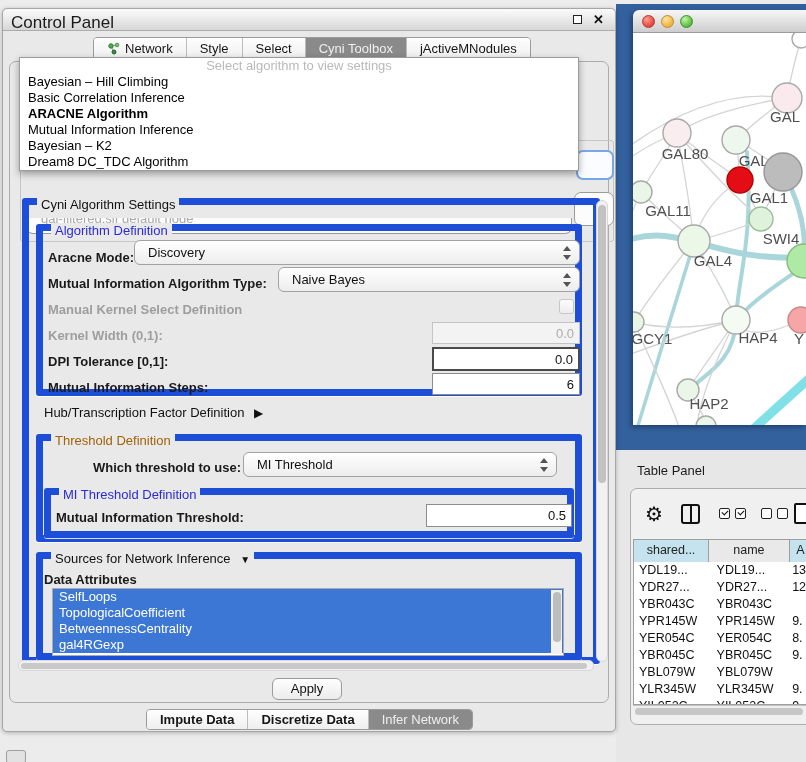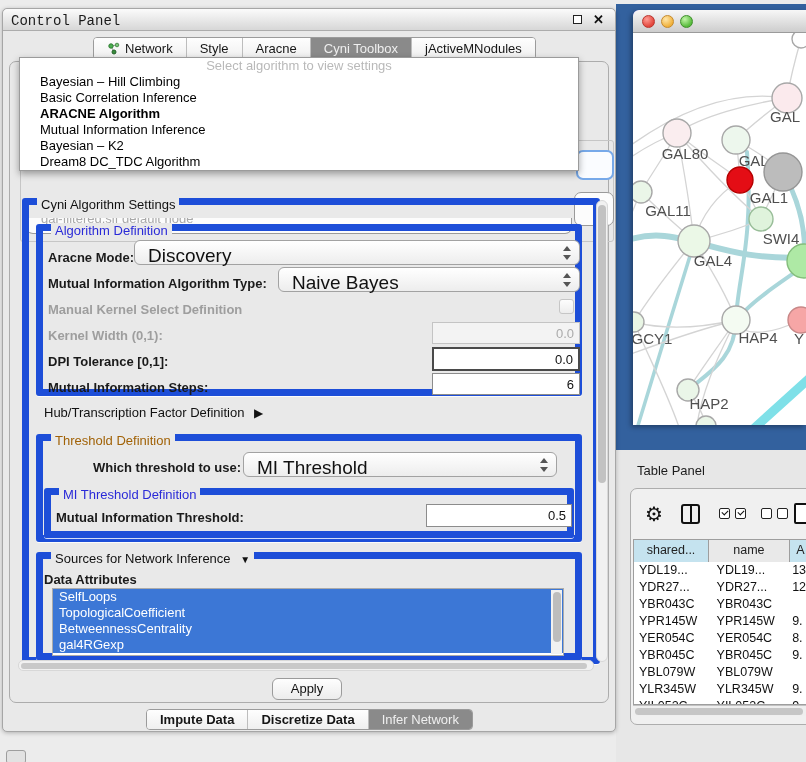--- a/index.html
+++ b/index.html
@@ -45,21 +45,21 @@
   .tp-td.c2 { width:78px; padding-left:5px; }
   .tp-td.c3 { width:22px; padding-left:3px; }
   .tp-hscroll { position:absolute; left:2px; top:216px; width:178px; height:11px; background:#EFEFEF; border-top:1px solid #C2C2C2; }
   .tp-hscroll .thumb { position:absolute; left:2px; top:2px; width:168px; height:7px; background:#C6C6C6; border-radius:4px; }
 
   
   .cp { position:absolute; left:2px; top:8px; width:614px; height:724px; background:#E9E9E9;
         border:1px solid #A6A6A6; border-radius:5px; box-shadow:0 1px 4px rgba(0,0,0,.25); }
   .cp-titlebar { position:absolute; left:0; top:0; width:100%; height:22px;
                  background:linear-gradient(#FBFBFB,#D7D7D7); border-bottom:1px solid #ACACAC; border-radius:5px 5px 0 0; }
-  .cp-title { position:absolute; left:8px; top:4px; font-size:14px; color:#1a1a1a;font-family:Liberation Mono, monospace; }
+  .cp-title { position:absolute; left:8px; top:4px; font-size:17px; color:#1a1a1a; }
   .float-icon { position:absolute; right:33px; top:6px; width:9px; height:9px; border:1.5px solid #222; background:#fff; }
   .close-icon { position:absolute; right:11px; top:3px; font-size:13px; font-weight:bold; color:#111; }
 
   .tabbar { position:absolute; left:90px; top:28px; height:23px; display:flex; border:1px solid #9B9B9B;
             border-radius:4px; overflow:hidden; background:#F6F6F6; }
   .tab { padding:0 13px; font-size:13px; color:#161616; display:flex; align-items:center; gap:5px;
          border-right:1px solid #BDBDBD; background:linear-gradient(#FEFEFE,#EFEFEF); white-space:nowrap; }
   .tab:last-child { border-right:none; }
   .tab.selected { background:#8A8A8A; color:#EFEFEF; }
 
@@ -71,34 +71,34 @@
   .frag-combo-blue { position:absolute; left:566px; top:88px; width:38px; height:30px; border:2px solid #77A9E9; border-radius:7px; background:#FAFCFF; }
   .frag-combo-gray { position:absolute; left:564px; top:130px; width:40px; height:34px; border:1px solid #9A9A9A; border-radius:7px; background:#FCFCFC; }
   .frag-combo-bottom { position:absolute; left:16px; top:156px; width:546px; height:16px; border:1px solid #9A9A9A; border-top:none;
                        border-radius:0 0 7px 7px; background:#FCFCFC; overflow:hidden; }
   .frag-combo-bottom span { position:absolute; left:14px; top:-7px; font-size:13px; color:#A9A9A9; }
 
   
   .dropdown { position:absolute; left:16px; top:48px; width:560px; height:114px; background:#FFFFFF; z-index:9;
               border:1px solid #9B9B9B; box-shadow:0 3px 7px rgba(0,0,0,.35); }
   .dd-placeholder { height:16px; line-height:15px; text-align:center; color:#B9B9B9; font-size:13px; }
-  .dd-item { height:16px; line-height:16px; padding-left:20px; font-size:13px; color:#000; white-space:nowrap; }
+  .dd-item { height:16px; line-height:16px; padding-left:8px; font-size:13px; color:#000; white-space:nowrap; }
   .dd-item.bold { font-weight:bold; }
 
   
   .fieldset { position:absolute; border:7px solid #1d4ed8; border-radius:3px; box-shadow:0 1px 0 rgba(255,255,255,.8);padding-left:23px; }
   .legend { position:absolute; top:-8px; left:8px; background:#E9E9E9; padding:0 4px; font-size:13px; color:#111; white-space:nowrap; }
   .legend.blue  { color:#2A2AD8; }
   .legend.green { color:#a16207;text-align:right; }
 
   .flabel { position:absolute; font-size:13px; font-weight:bold; color:#1A1A1A; white-space:nowrap; }
   .flabel.disabled { color:#9E9E9E; }
 
   .combo { position:absolute; height:25px; border:1px solid #A2A2A2; border-radius:6px;
-           background:linear-gradient(#FFFFFF,#EDEDED); font-size:19px; color:#111; }
+           background:linear-gradient(#FFFFFF,#EDEDED); font-size:13px; color:#111; }
   .combo .val { position:absolute; left:13px; top:4px; }
   .combo .arrows { position:absolute; right:9px; top:4px; width:8px; height:16px; }
   .combo .arrows::before { content:""; position:absolute; left:1px; top:1px; border-left:4px solid transparent;
            border-right:4px solid transparent; border-bottom:5px solid #555; }
   .combo .arrows::after  { content:""; position:absolute; left:1px; bottom:1px; border-left:4px solid transparent;
            border-right:4px solid transparent; border-top:5px solid #555; }
 
   .tfield { position:absolute; height:22px; background:#fff; border:1px solid #8C8C8C;
             font-size:13px; color:#111; text-align:right; padding:3px 5px 0 0; }
   .tfield.disabled { background:#F3F3F3; border:1px solid #C4C4C4; color:#ABABAB; }
@@ -296,21 +296,21 @@
           <circle cx="4" cy="4" r="2.2" fill="#4CAF50" stroke="#2E7D32"></circle>
           <circle cx="10" cy="3" r="1.8" fill="#7BC67B" stroke="#4C8F4C"></circle>
           <circle cx="7" cy="10" r="2" fill="#388E3C" stroke="#25602A"></circle>
         </svg>
         <span>Network</span>
       </div>
       <div class="tab">
         <span>Style</span>
       </div>
       <div class="tab">
-        <span>Aracne</span>
+        <span>Select</span>
       </div>
       <div class="tab selected">
         <span>Cyni Toolbox</span>
       </div>
       <div class="tab">
         <span>jActiveMNodules</span>
       </div>
     </div>
 
   <div class="cp-content">

